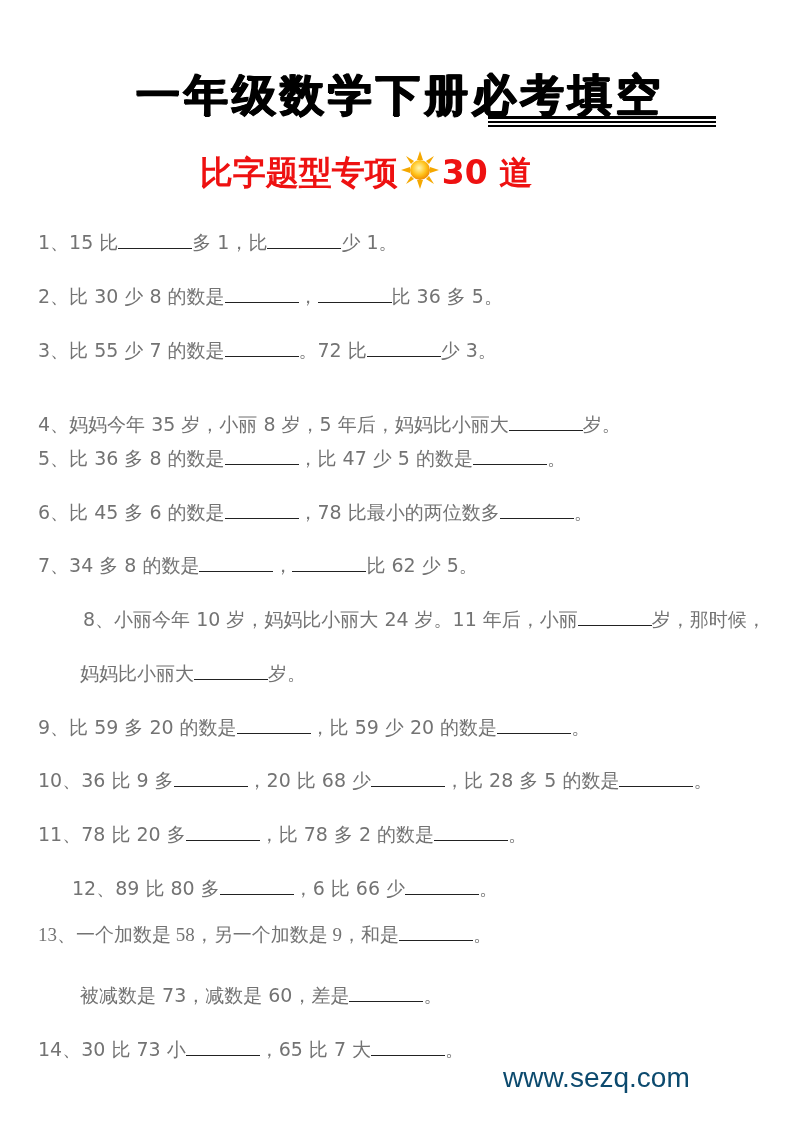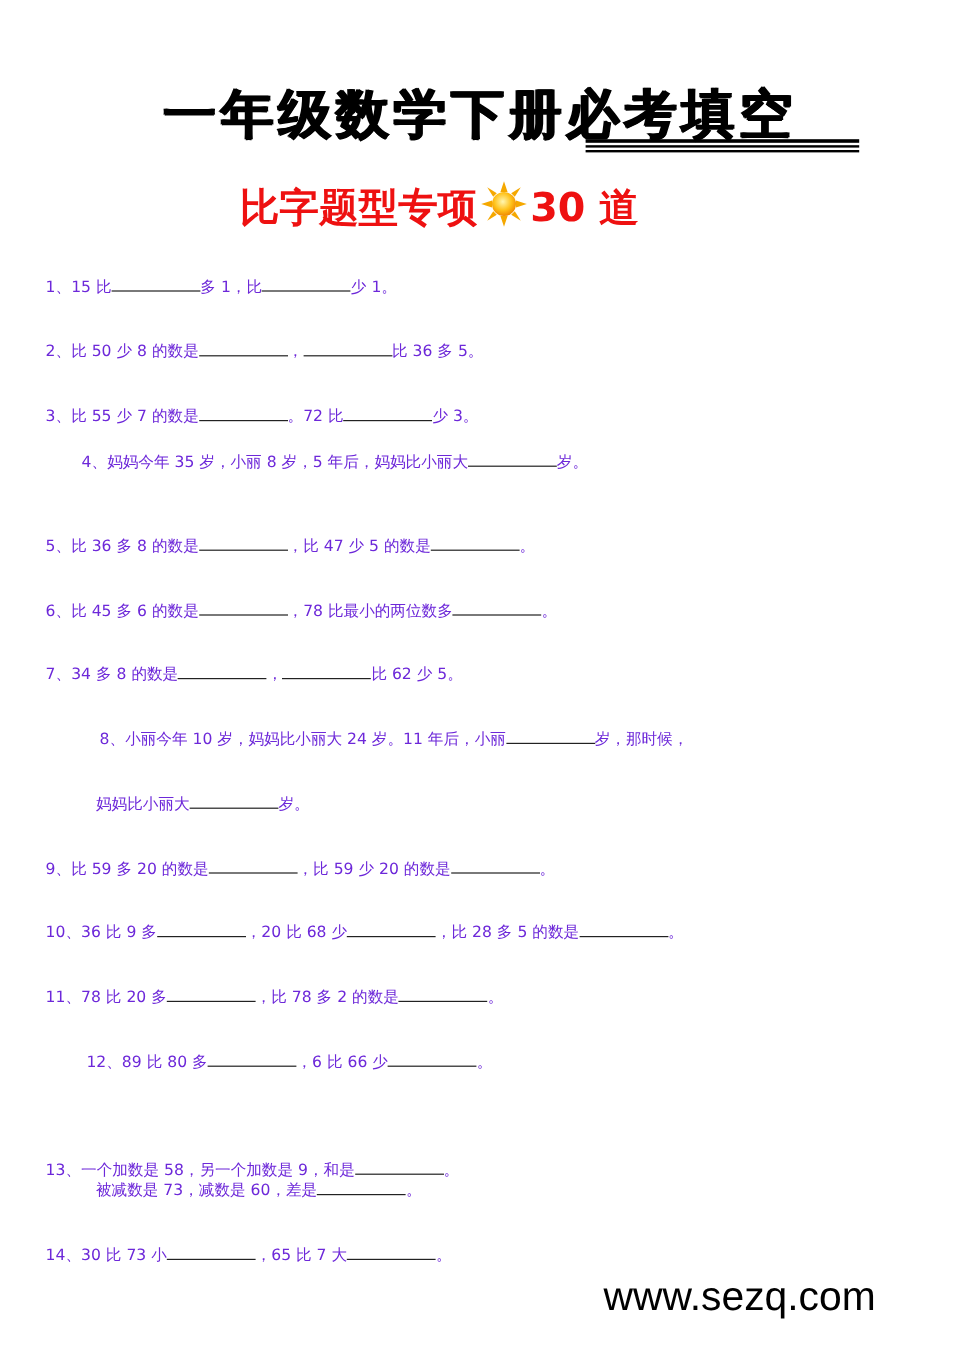--- a/index.html
+++ b/index.html
@@ -2,24 +2,24 @@
 <html><head>
 <meta charset="utf-8">
 <style>
   html, body { margin:0; padding:0; background:#ffffff; }
   body { width:800px; height:1131px; position:relative; overflow:hidden; font-family:"DejaVu Sans", sans-serif; color:#111; }
   .title { position:absolute; left:0; width:800px; top:66px; text-align:center; font-size:44px; font-weight:900; letter-spacing:4px; color:#000; text-shadow:1px 0 0 #000, -1px 0 0 #000, 0 1px 0 #000; }
   .title-underline { position:absolute; left:488px; top:116px; width:228px; }
   .title-underline div { background:#000; margin-bottom:2px; }
   .subtitle { position:absolute; left:0; width:732px; top:150px; text-align:center; font-size:33px; font-weight:bold; color:#ee1111; }
   .sun { display:inline-block; width:40px; height:40px; vertical-align:-6px; margin:0 2px; }
-  .q { position:absolute; left:38px; font-size:13px; white-space:nowrap; color:#6d28d9; }
+  .q { position:absolute; left:38px; font-size:19px; white-space:nowrap; color:#737373; }
   .q.indent { left:80px; }
   .blank { display:inline-block; border-bottom:1.2px solid #222; height:1px; vertical-align:baseline; }
-  .watermark { position:absolute; left:503px; top:1062px; font-family:"Liberation Sans", sans-serif; font-size:34px; color:#000000; }
+  .watermark { position:absolute; left:503px; top:1062px; font-family:"Liberation Sans", sans-serif; font-size:28px; color:#0c4a6e; }
 </style>
 </head>
 <body>
 
 <div class="title">一年级数学下册必考填空</div>
 <div class="title-underline">
   <div style="height:3px"></div>
     <div style="height:2px"></div>
     <div style="height:2px"></div>
 </div>
@@ -42,30 +42,30 @@
           <polygon points="34,34 26,29 29,26"></polygon>
           <polygon points="34,6 29,14 26,11"></polygon>
           <polygon points="6,34 11,26 14,29"></polygon>
         </g>
         <circle cx="20" cy="20" r="10" fill="url(#sg)"></circle>
       </svg></span><span>30 道</span>
 </div>
 
 <div id="questions">
     <div class="q" style="top: 230px;"><span>1、15 比</span><span class="blank" style="width: 74px;"></span><span>多 1，比</span><span class="blank" style="width: 74px;"></span><span>少 1。</span></div>
-    <div class="q" style="top: 284px;"><span>2、比 50 少 8 的数是</span><span class="blank" style="width: 74px;"></span><span>，</span><span class="blank" style="width: 74px;"></span><span>比 36 多 5。</span></div>
+    <div class="q" style="top: 284px;"><span>2、比 30 少 8 的数是</span><span class="blank" style="width: 74px;"></span><span>，</span><span class="blank" style="width: 74px;"></span><span>比 36 多 5。</span></div>
     <div class="q" style="top: 338px;"><span>3、比 55 少 7 的数是</span><span class="blank" style="width: 74px;"></span><span>。72 比</span><span class="blank" style="width: 74px;"></span><span>少 3。</span></div>
-    <div class="q" style="top: 376px; margin-left: 30px;"><span>4、妈妈今年 35 岁，小丽 8 岁，5 年后，妈妈比小丽大</span><span class="blank" style="width: 74px;"></span><span>岁。</span></div>
+    <div class="q" style="top: 412px;"><span>4、妈妈今年 35 岁，小丽 8 岁，5 年后，妈妈比小丽大</span><span class="blank" style="width: 74px;"></span><span>岁。</span></div>
     <div class="q" style="top: 446px;"><span>5、比 36 多 8 的数是</span><span class="blank" style="width: 74px;"></span><span>，比 47 少 5 的数是</span><span class="blank" style="width: 74px;"></span><span>。</span></div>
     <div class="q" style="top: 500px;"><span>6、比 45 多 6 的数是</span><span class="blank" style="width: 74px;"></span><span>，78 比最小的两位数多</span><span class="blank" style="width: 74px;"></span><span>。</span></div>
     <div class="q" style="top: 553px;"><span>7、34 多 8 的数是</span><span class="blank" style="width: 74px;"></span><span>，</span><span class="blank" style="width: 74px;"></span><span>比 62 少 5。</span></div>
     <div class="q" style="top: 607px; margin-left: 45px;"><span>8、小丽今年 10 岁，妈妈比小丽大 24 岁。11 年后，小丽</span><span class="blank" style="width: 74px;"></span><span>岁，那时候，</span></div>
     <div class="q indent" style="top: 661px; text-align: right;"><span>妈妈比小丽大</span><span class="blank" style="width: 74px;"></span><span>岁。</span></div>
     <div class="q" style="top: 715px;"><span>9、比 59 多 20 的数是</span><span class="blank" style="width: 74px;"></span><span>，比 59 少 20 的数是</span><span class="blank" style="width: 74px;"></span><span>。</span></div>
     <div class="q" style="top: 768px;"><span>10、36 比 9 多</span><span class="blank" style="width: 74px;"></span><span>，20 比 68 少</span><span class="blank" style="width: 74px;"></span><span>，比 28 多 5 的数是</span><span class="blank" style="width: 74px;"></span><span>。</span></div>
     <div class="q" style="top: 822px;"><span>11、78 比 20 多</span><span class="blank" style="width: 74px;"></span><span>，比 78 多 2 的数是</span><span class="blank" style="width: 74px;"></span><span>。</span></div>
     <div class="q" style="top: 876px; margin-left: 34px;"><span>12、89 比 80 多</span><span class="blank" style="width: 74px;"></span><span>，6 比 66 少</span><span class="blank" style="width: 74px;"></span><span>。</span></div>
-    <div class="q" style="top: 966px;"><span>13、一个加数是 58，另一个加数是 9，和是</span><span class="blank" style="width: 74px;"></span><span>。</span></div>
+    <div class="q" style="top: 922px; font-family: Liberation Serif, serif;"><span>13、一个加数是 58，另一个加数是 9，和是</span><span class="blank" style="width: 74px;"></span><span>。</span></div>
     <div class="q indent" style="top: 983px;"><span>被减数是 73，减数是 60，差是</span><span class="blank" style="width: 74px;"></span><span>。</span></div>
     <div class="q" style="top: 1037px;"><span>14、30 比 73 小</span><span class="blank" style="width: 74px;"></span><span>，65 比 7 大</span><span class="blank" style="width: 74px;"></span><span>。</span></div>
   </div>
 
 <div class="watermark">www.sezq.com</div>
 
 </body></html>

